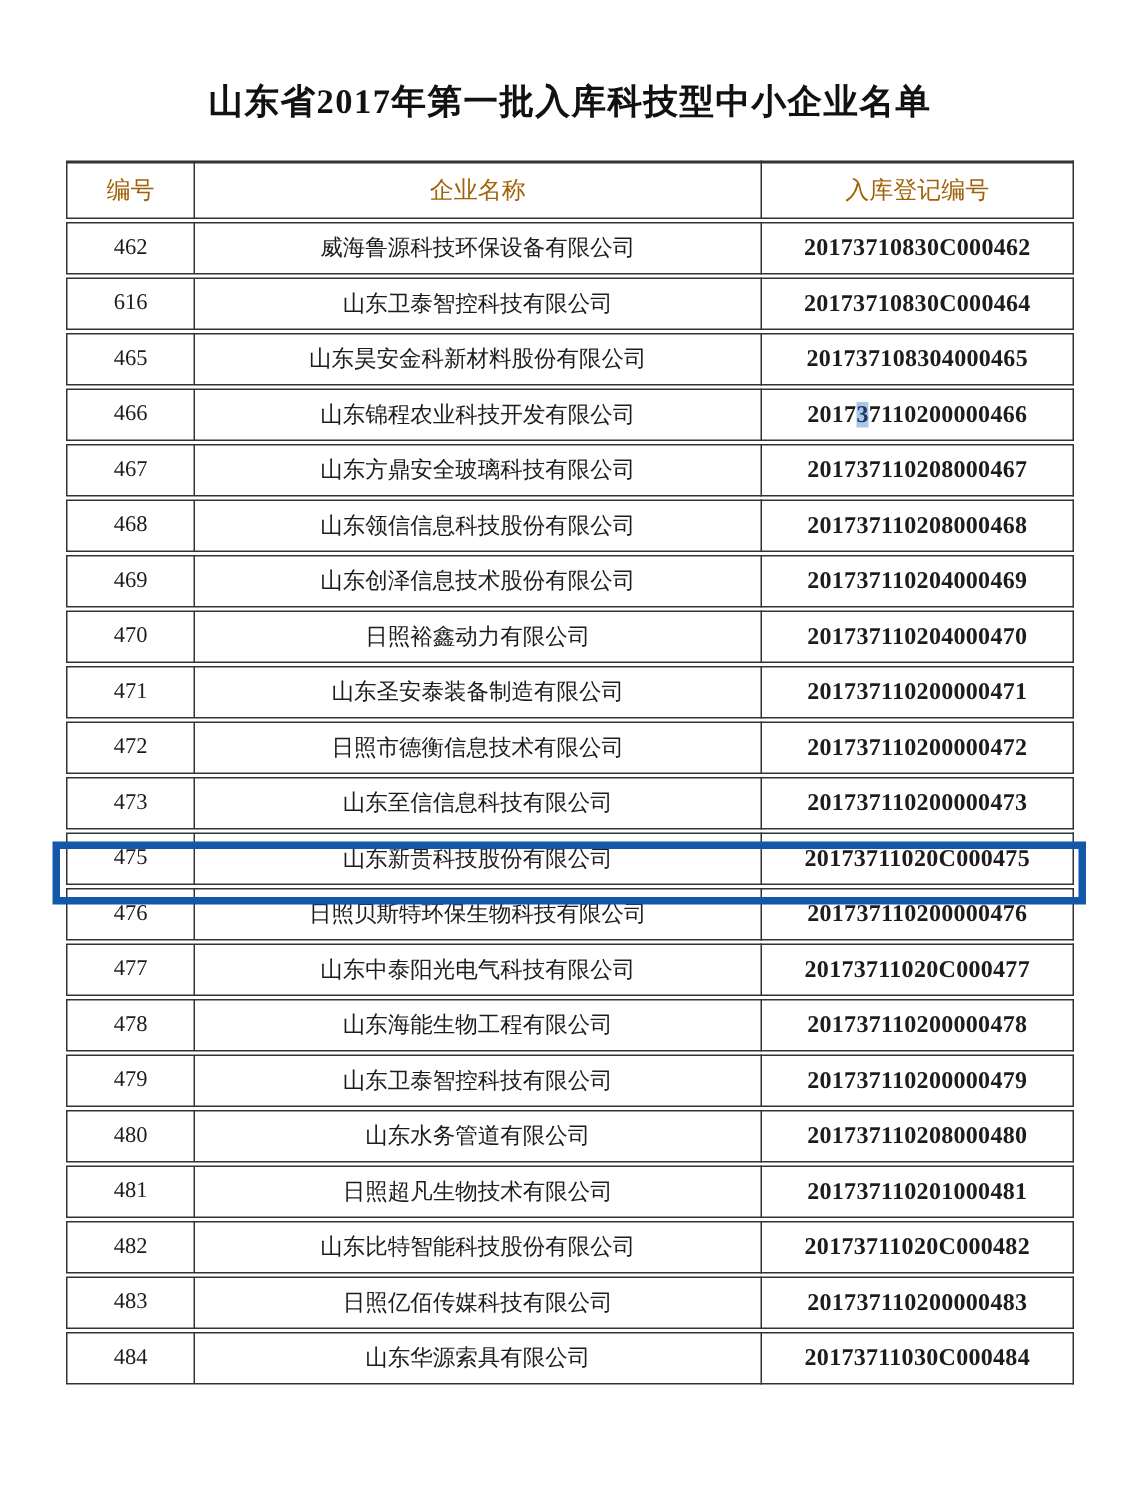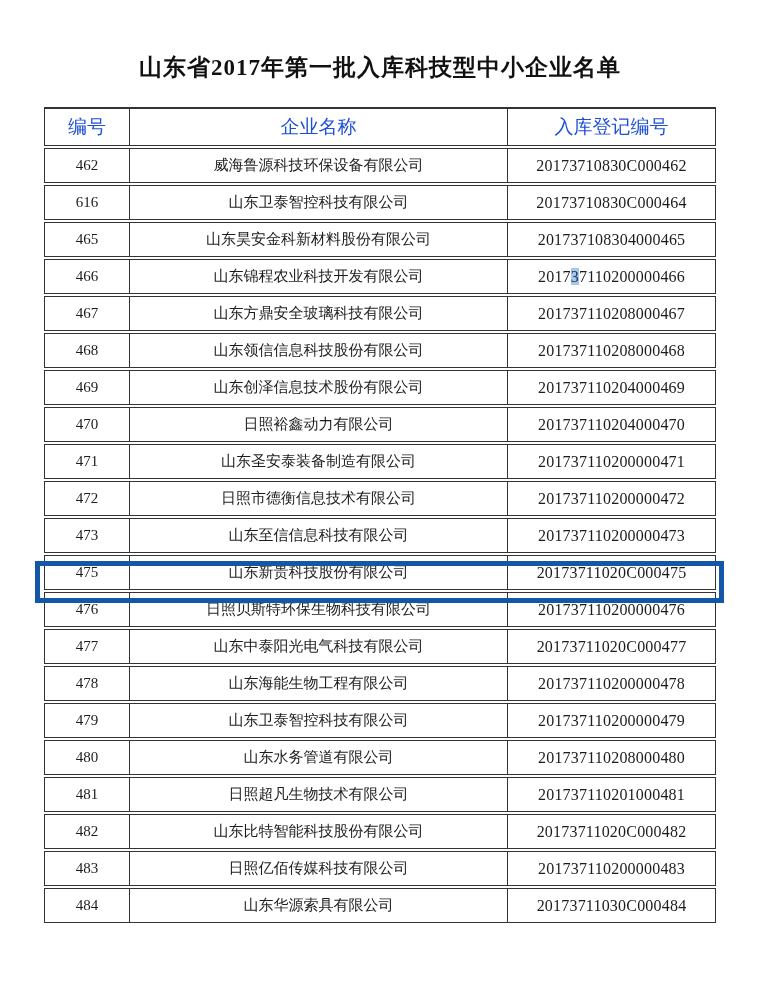--- a/index.html
+++ b/index.html
@@ -49,25 +49,25 @@
     vertical-align: middle;
     padding: 0;
     overflow: hidden;
     white-space: nowrap;
     font-weight: normal;
   }
   th:first-child, td:first-child { border-left: 1px solid var(--line, #333333); }
   thead th {
     height: 36px;
     border-top-width: 2px;
-    font-size: 19px;
-    color: #1d4ed8;
+    font-size: 16px;
+    color: #a16207;
   }
   tbody td { height: 33px; }
-  td.reg-cell { font-size: 16px; letter-spacing: 0.2px; }
+  td.reg-cell { font-size: 16px; letter-spacing: 0.2px; font-weight: bold; }
   td.no-cell  { font-size: 15px; }
   span.sel {
     background: var(--sel-bg, #a9c7e9);
     color: var(--sel-tx, #1f3864);
   }
   .hl-frame {
     position: absolute;
     left: 35px;
     top: 561px;
     width: 689px;

